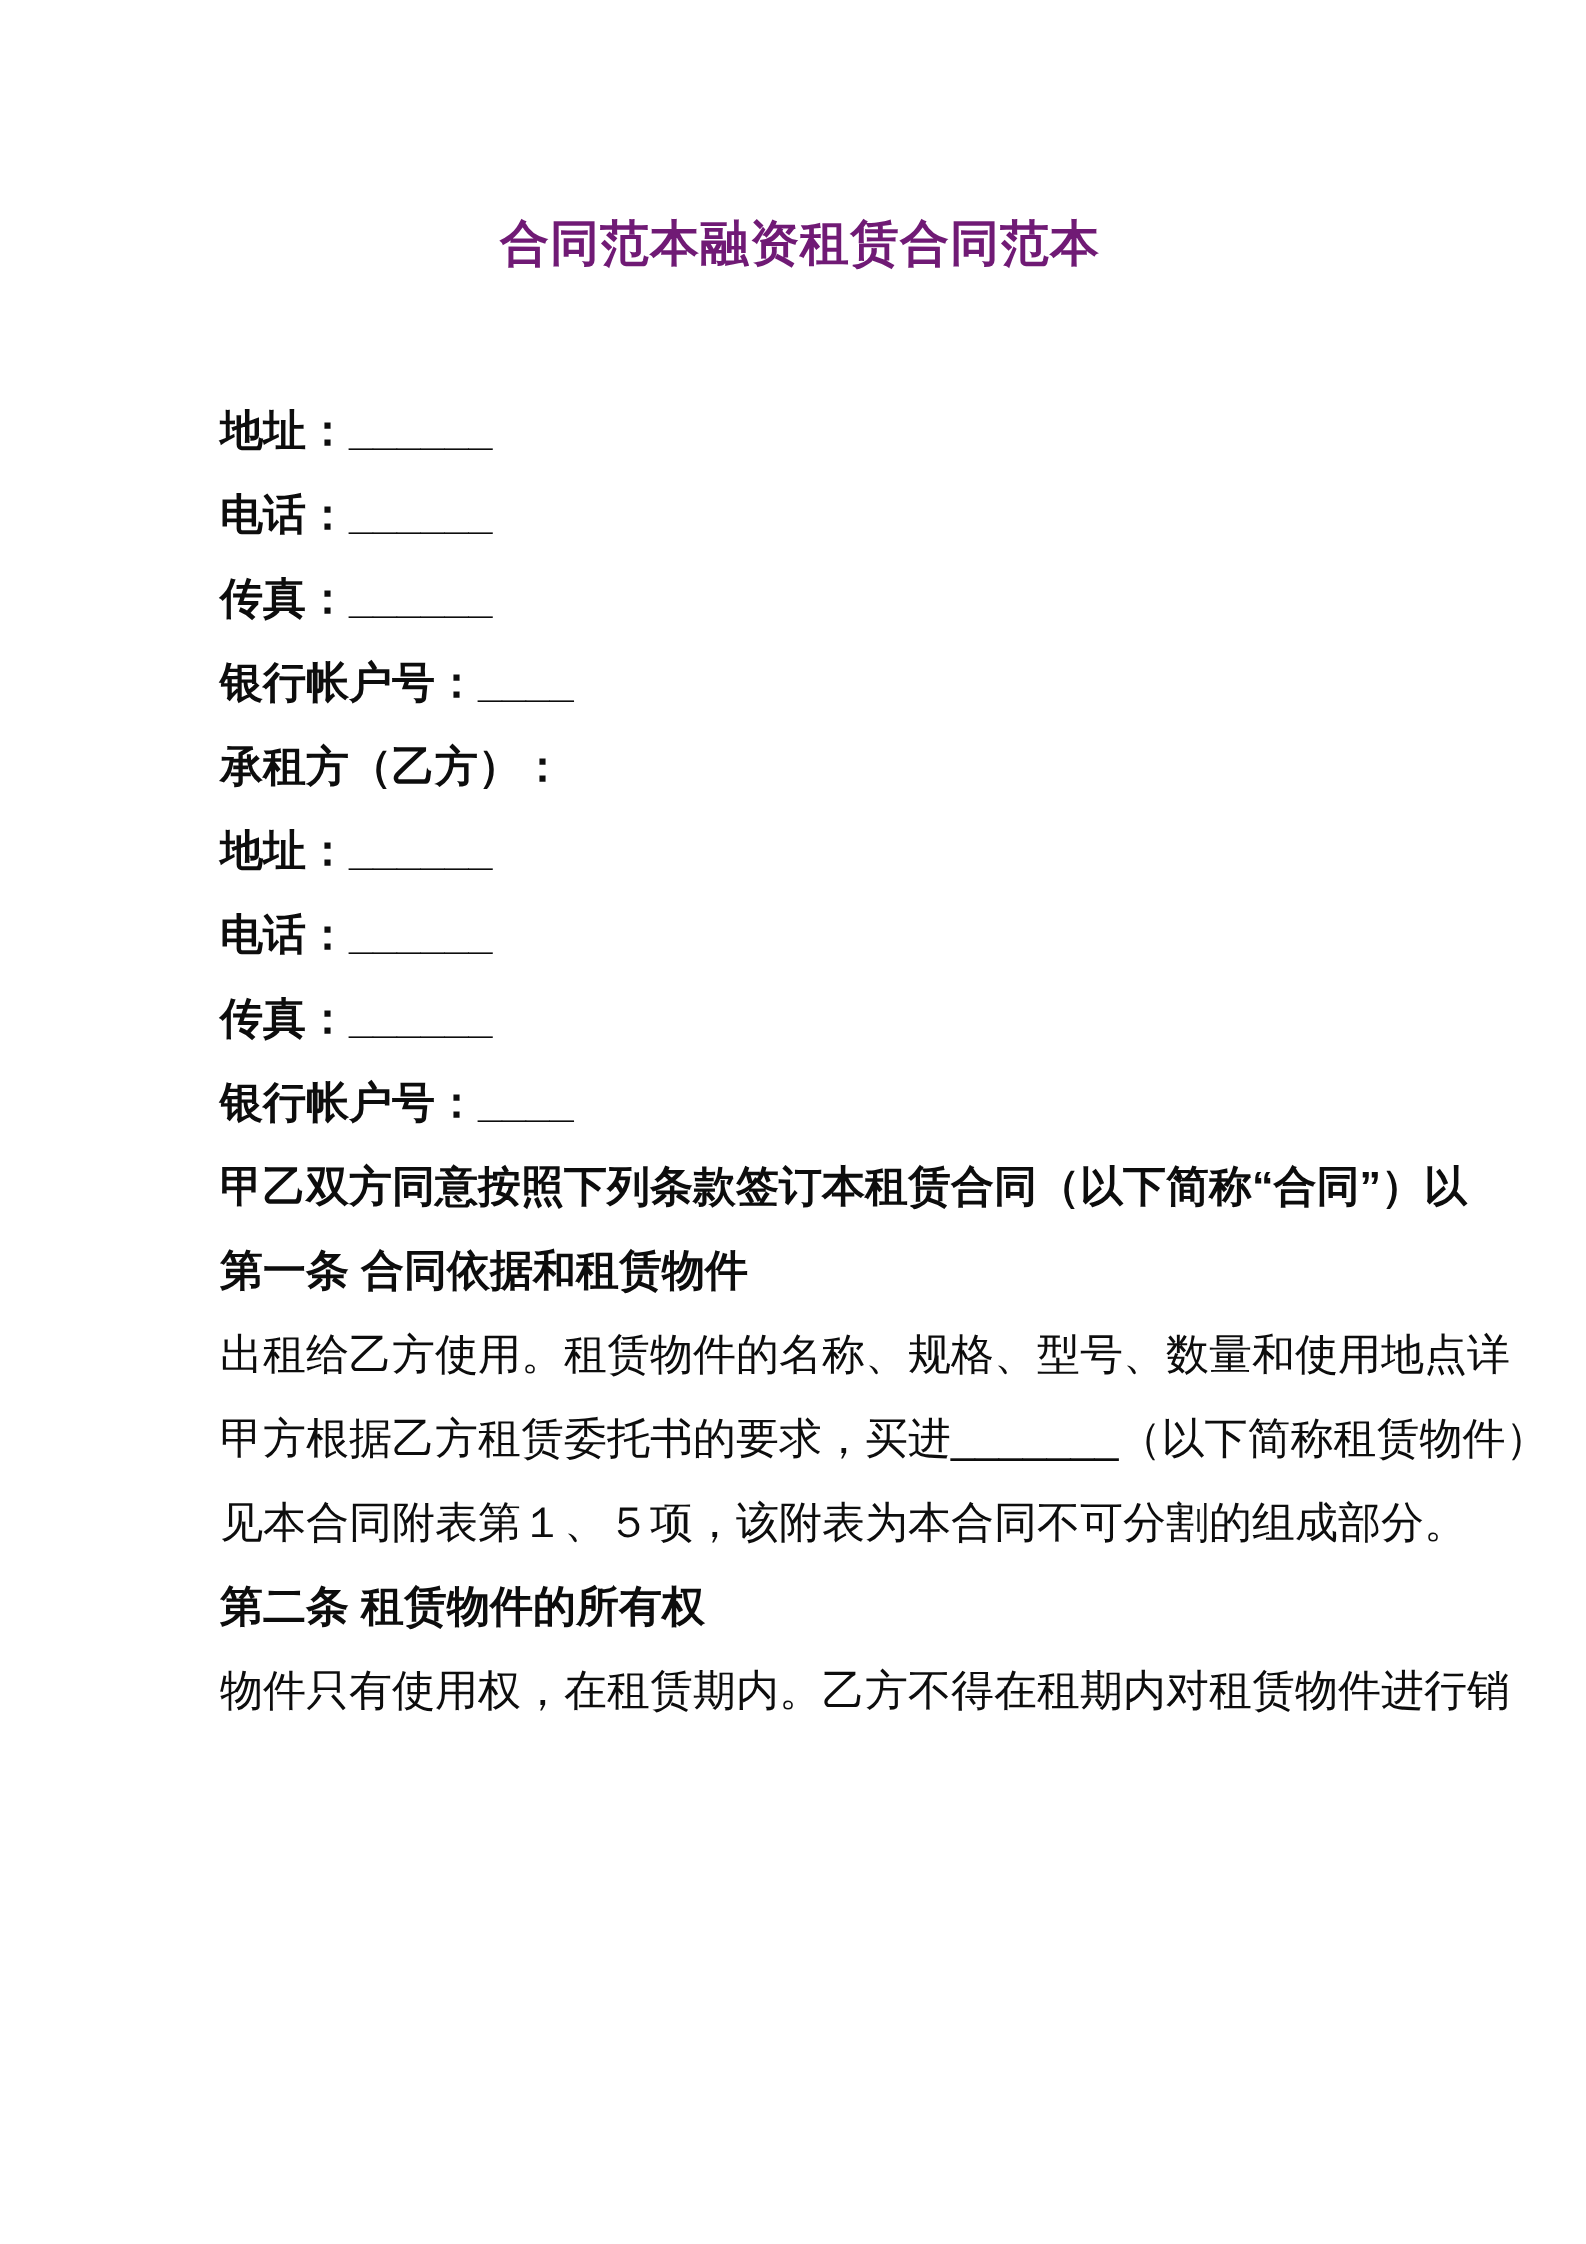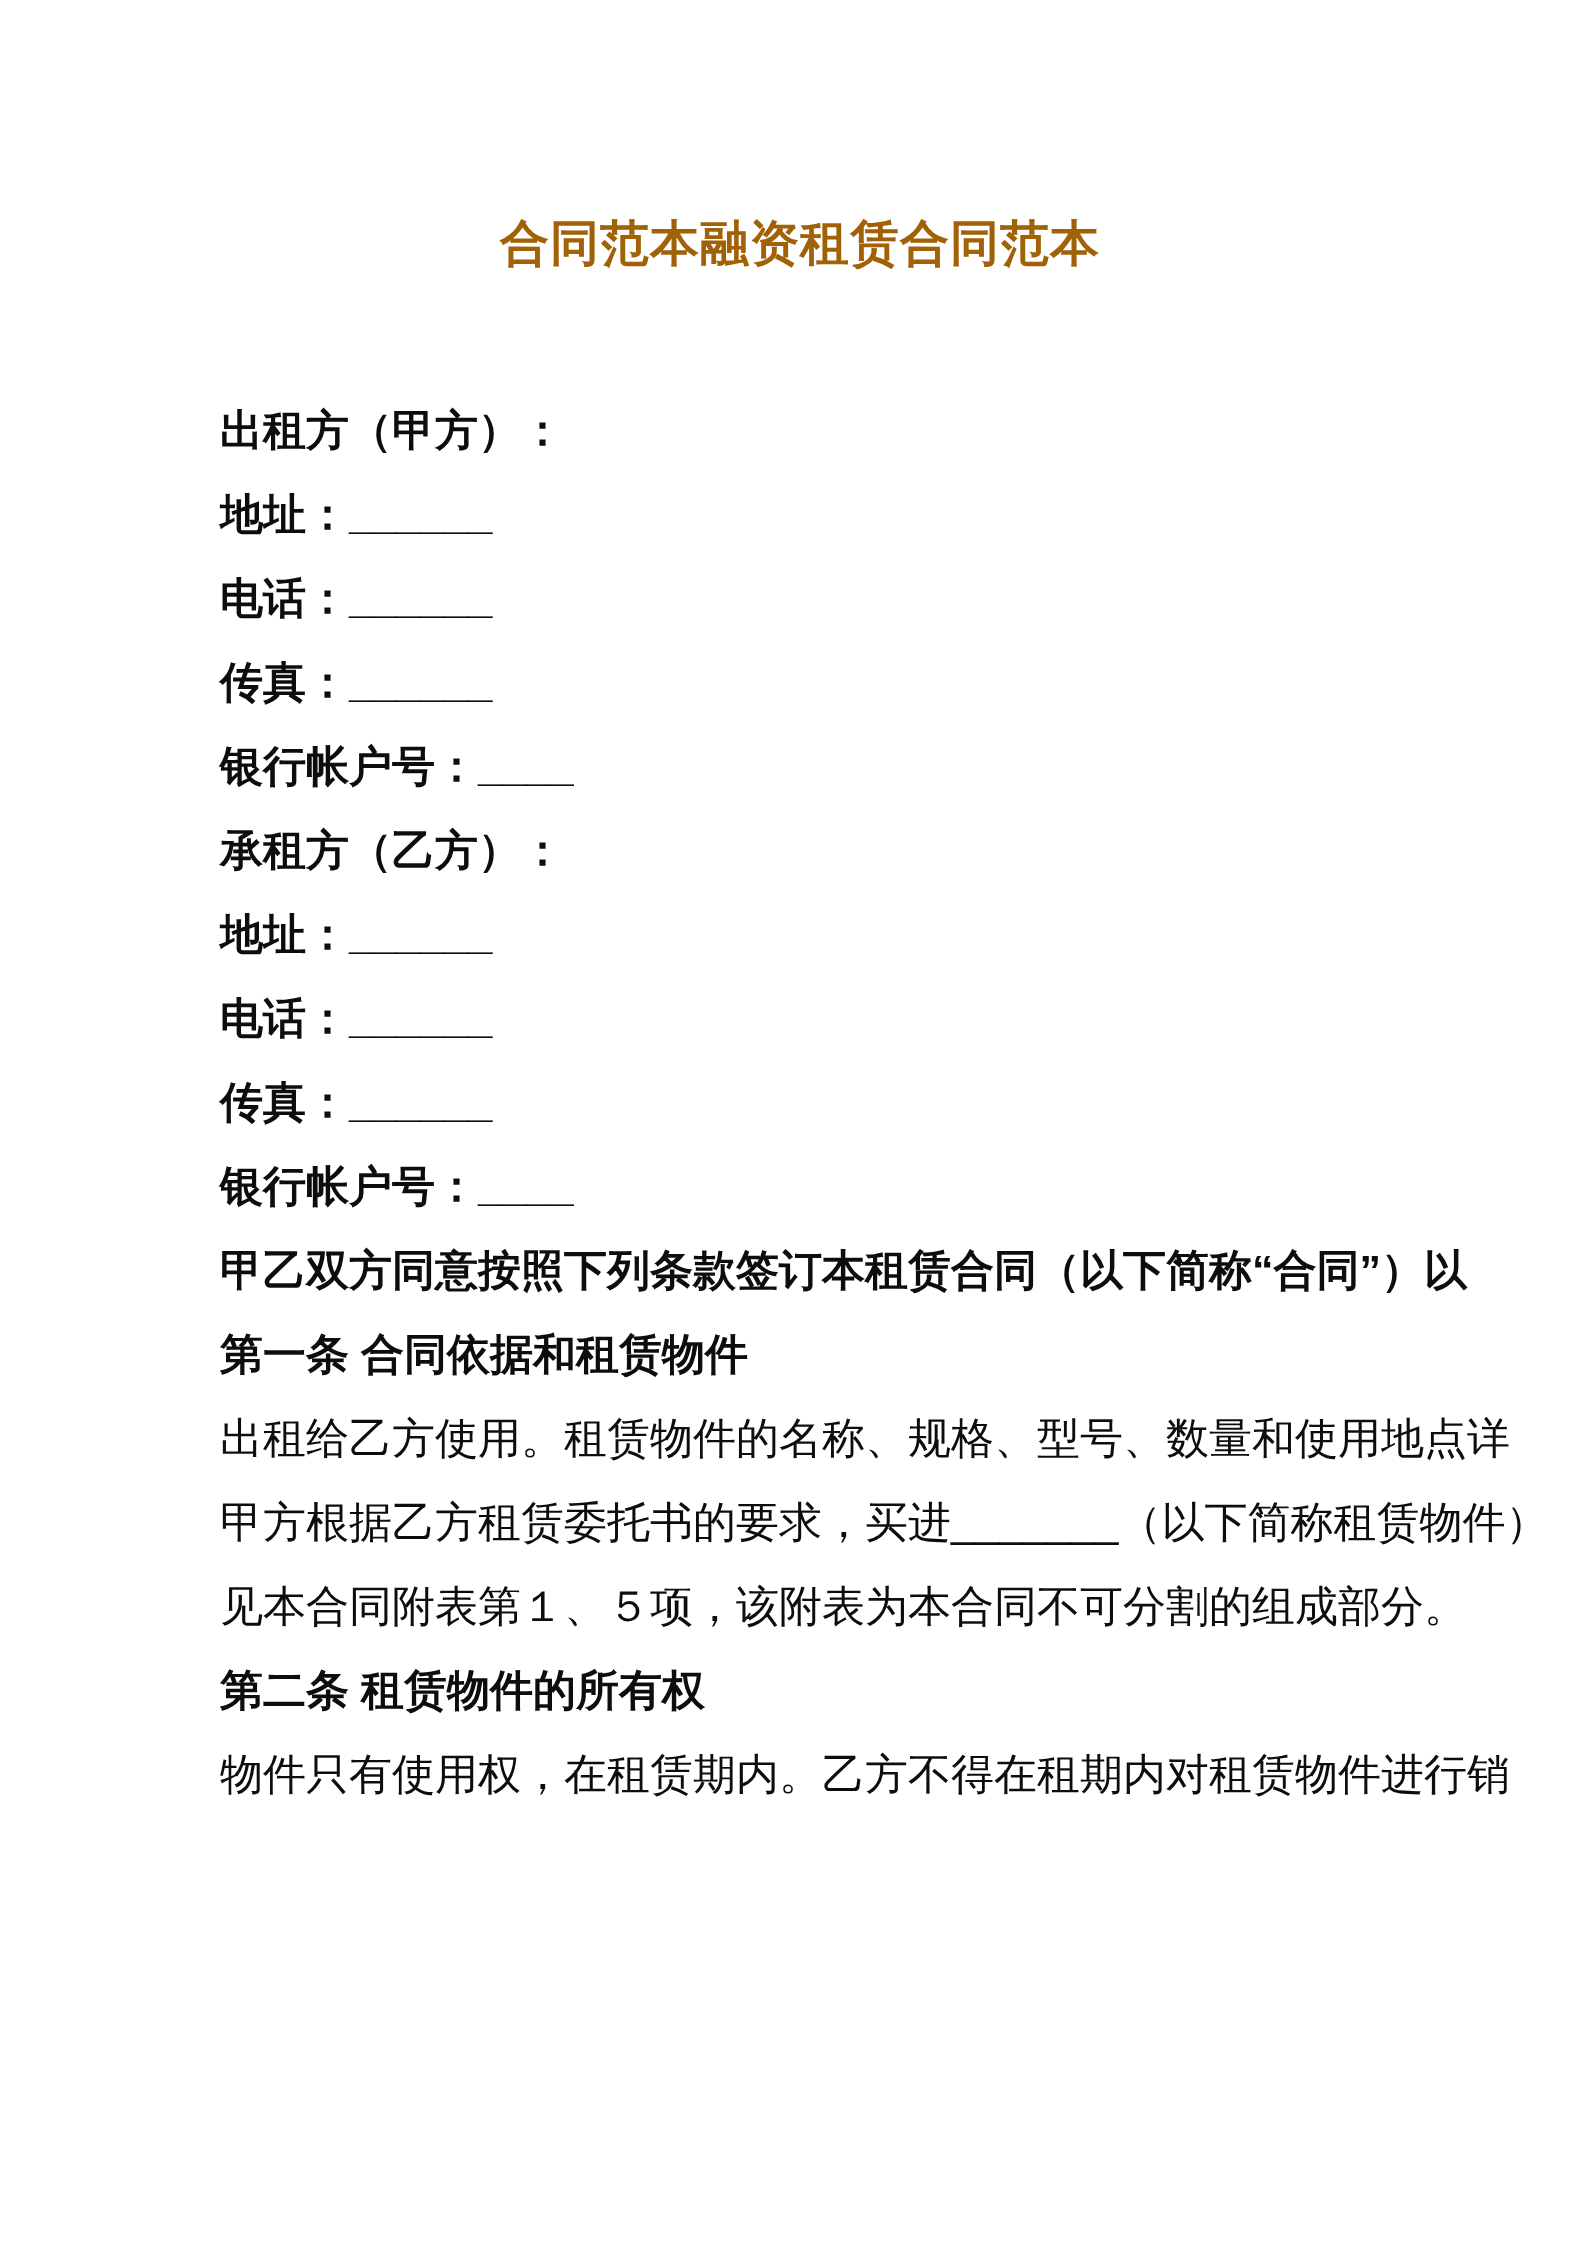--- a/index.html
+++ b/index.html
@@ -27,21 +27,21 @@
     width: 1160px;
   }
   .title {
     margin: 0;
     padding-top: 210px;
     font-size: 49px;
     line-height: 66px;
     font-weight: 700;
     text-align: center;
     letter-spacing: 1px;
-    color: #a16207;
+    color: #701a75;
   }
   .lines {
     margin-top: 112px;
   }
   .line {
     font-size: 43px;
     line-height: 84px;
     font-weight: 400;
     white-space: nowrap;
     color: #0d0d0d;
@@ -50,21 +50,20 @@
     font-weight: 700;
   }
 </style>
 </head>
 <body>
 
 <div class="page">
   <div class="content">
     <h1 class="title">合同范本融资租赁合同范本</h1>
     <div class="lines">
-      <div class="line b">出租方（甲方）：</div>
       <div class="line b">地址：______</div>
       <div class="line b">电话：______</div>
       <div class="line b">传真：______</div>
       <div class="line b">银行帐户号：____</div>
       <div class="line b">承租方（乙方）：</div>
       <div class="line b">地址：______</div>
       <div class="line b">电话：______</div>
       <div class="line b">传真：______</div>
       <div class="line b">银行帐户号：____</div>
       <div class="line b">甲乙双方同意按照下列条款签订本租赁合同（以下简称“合同”）以</div>

